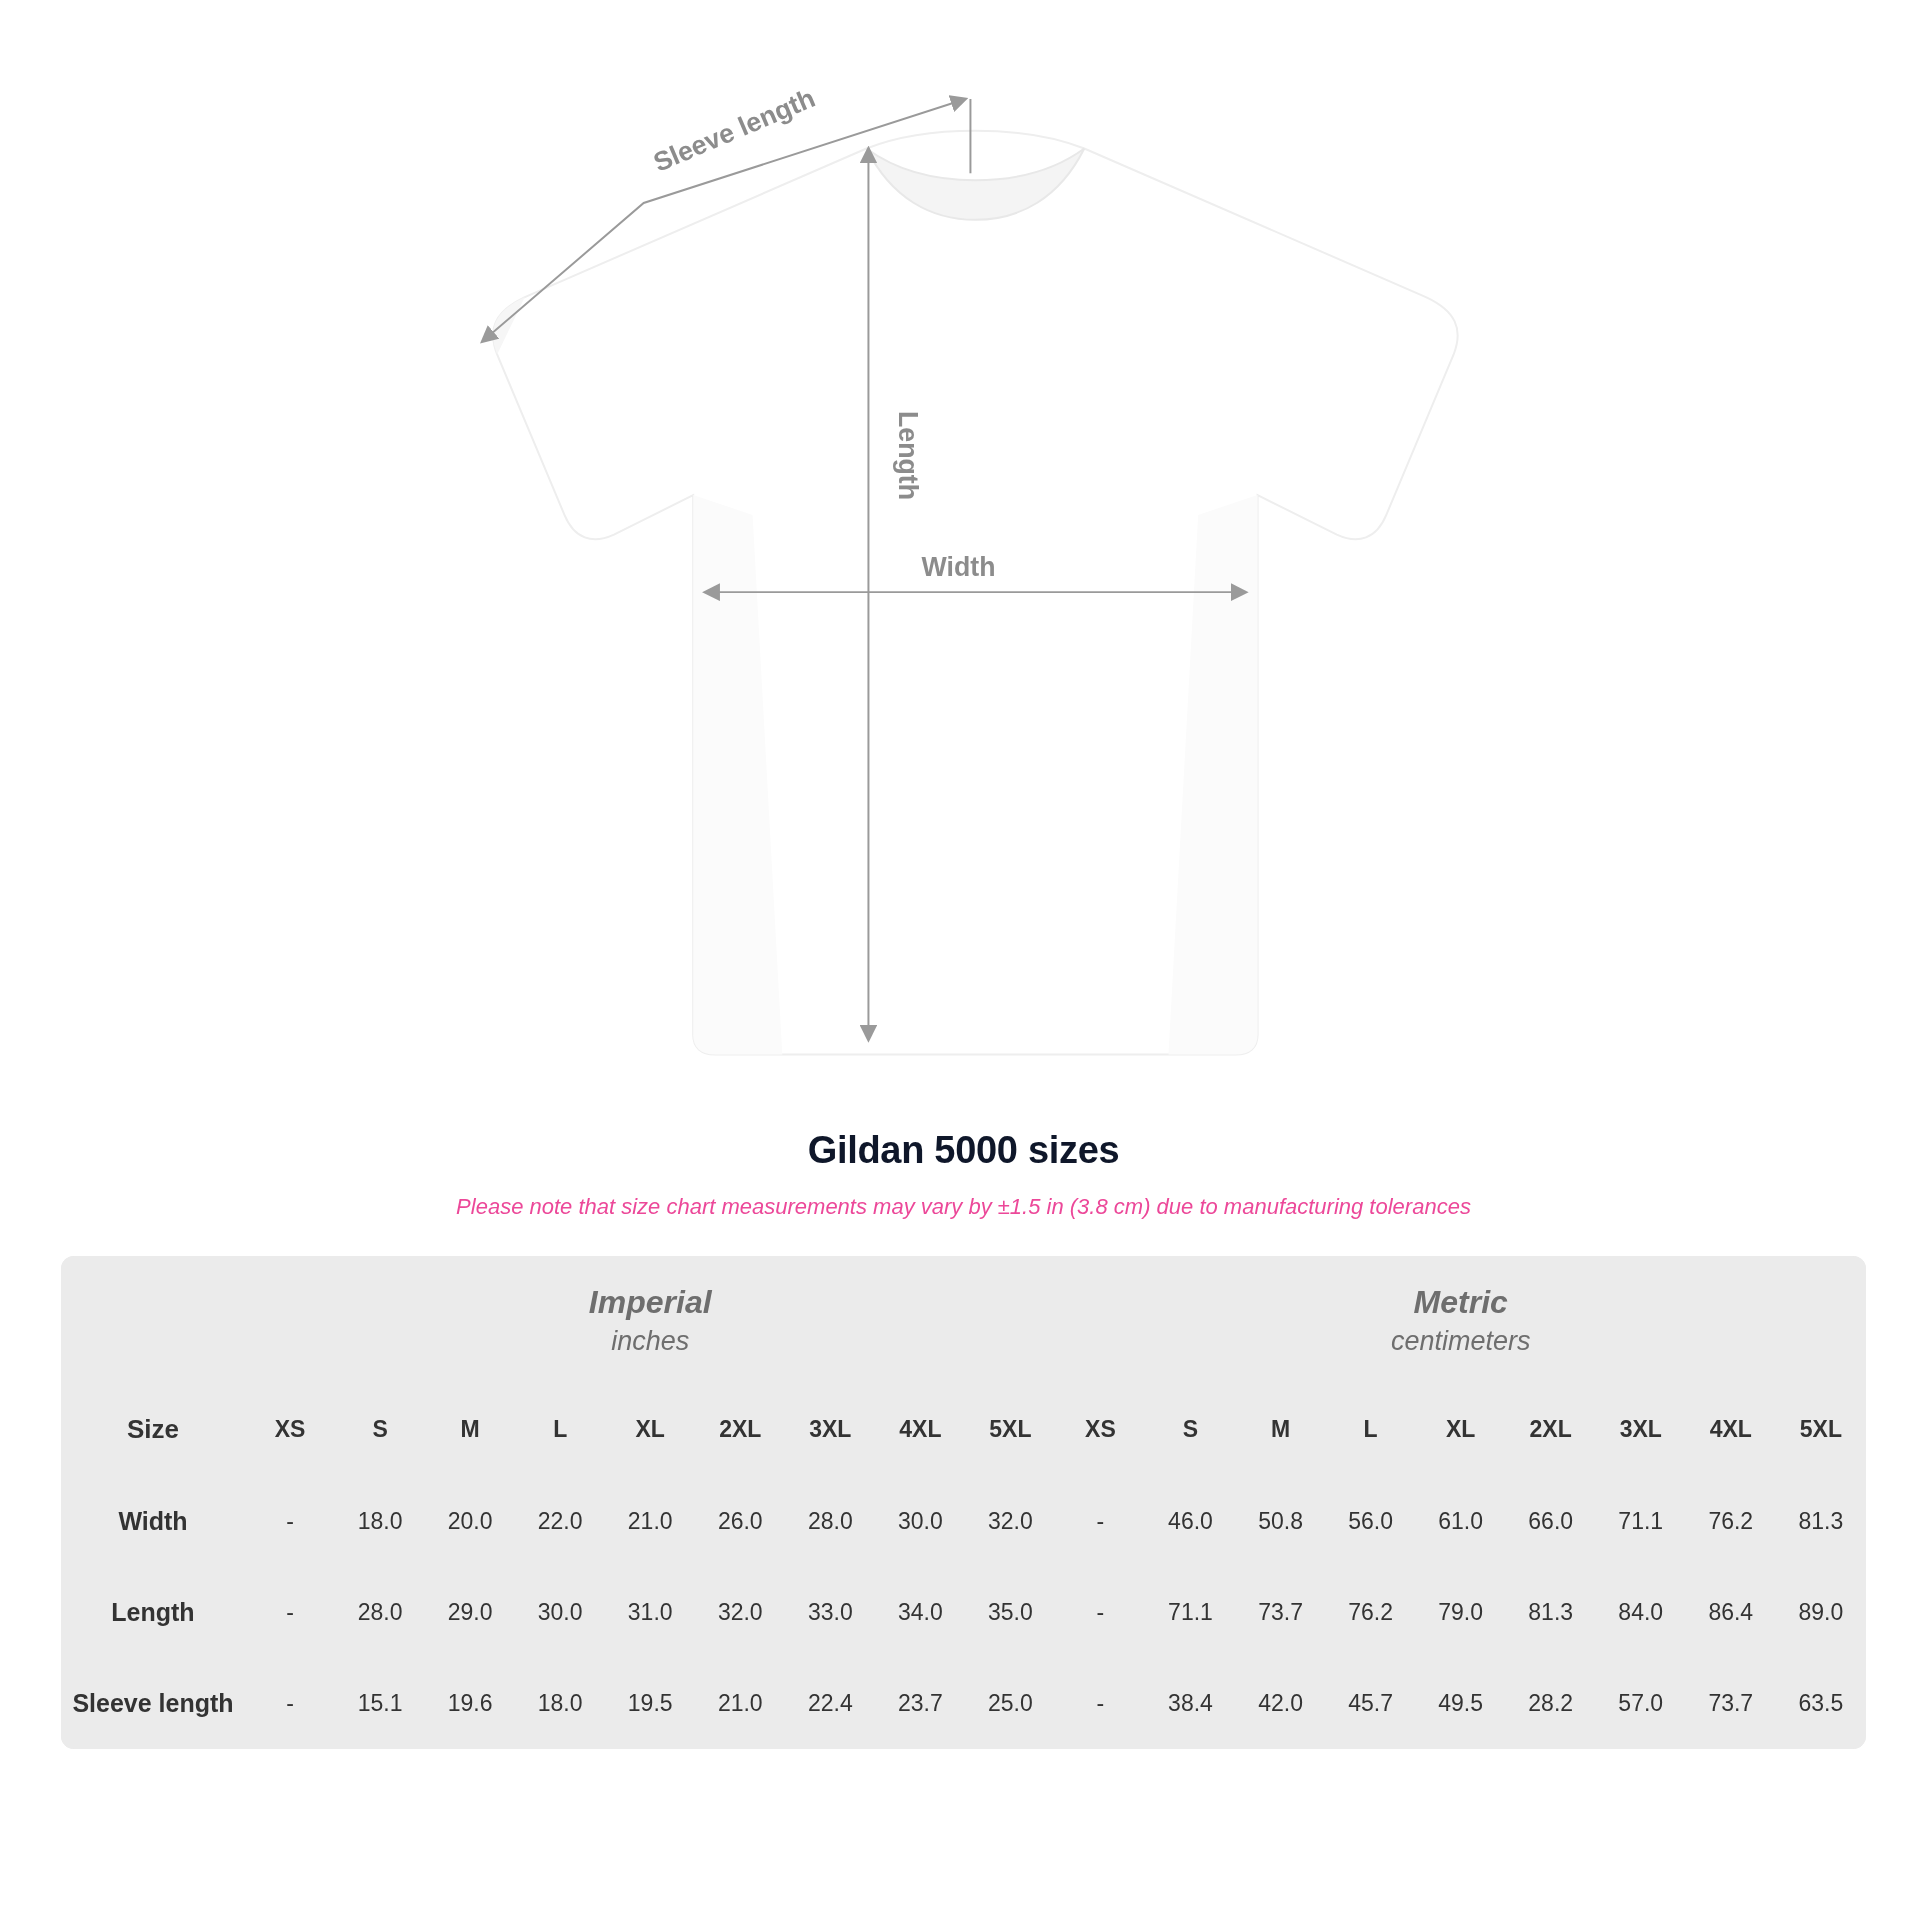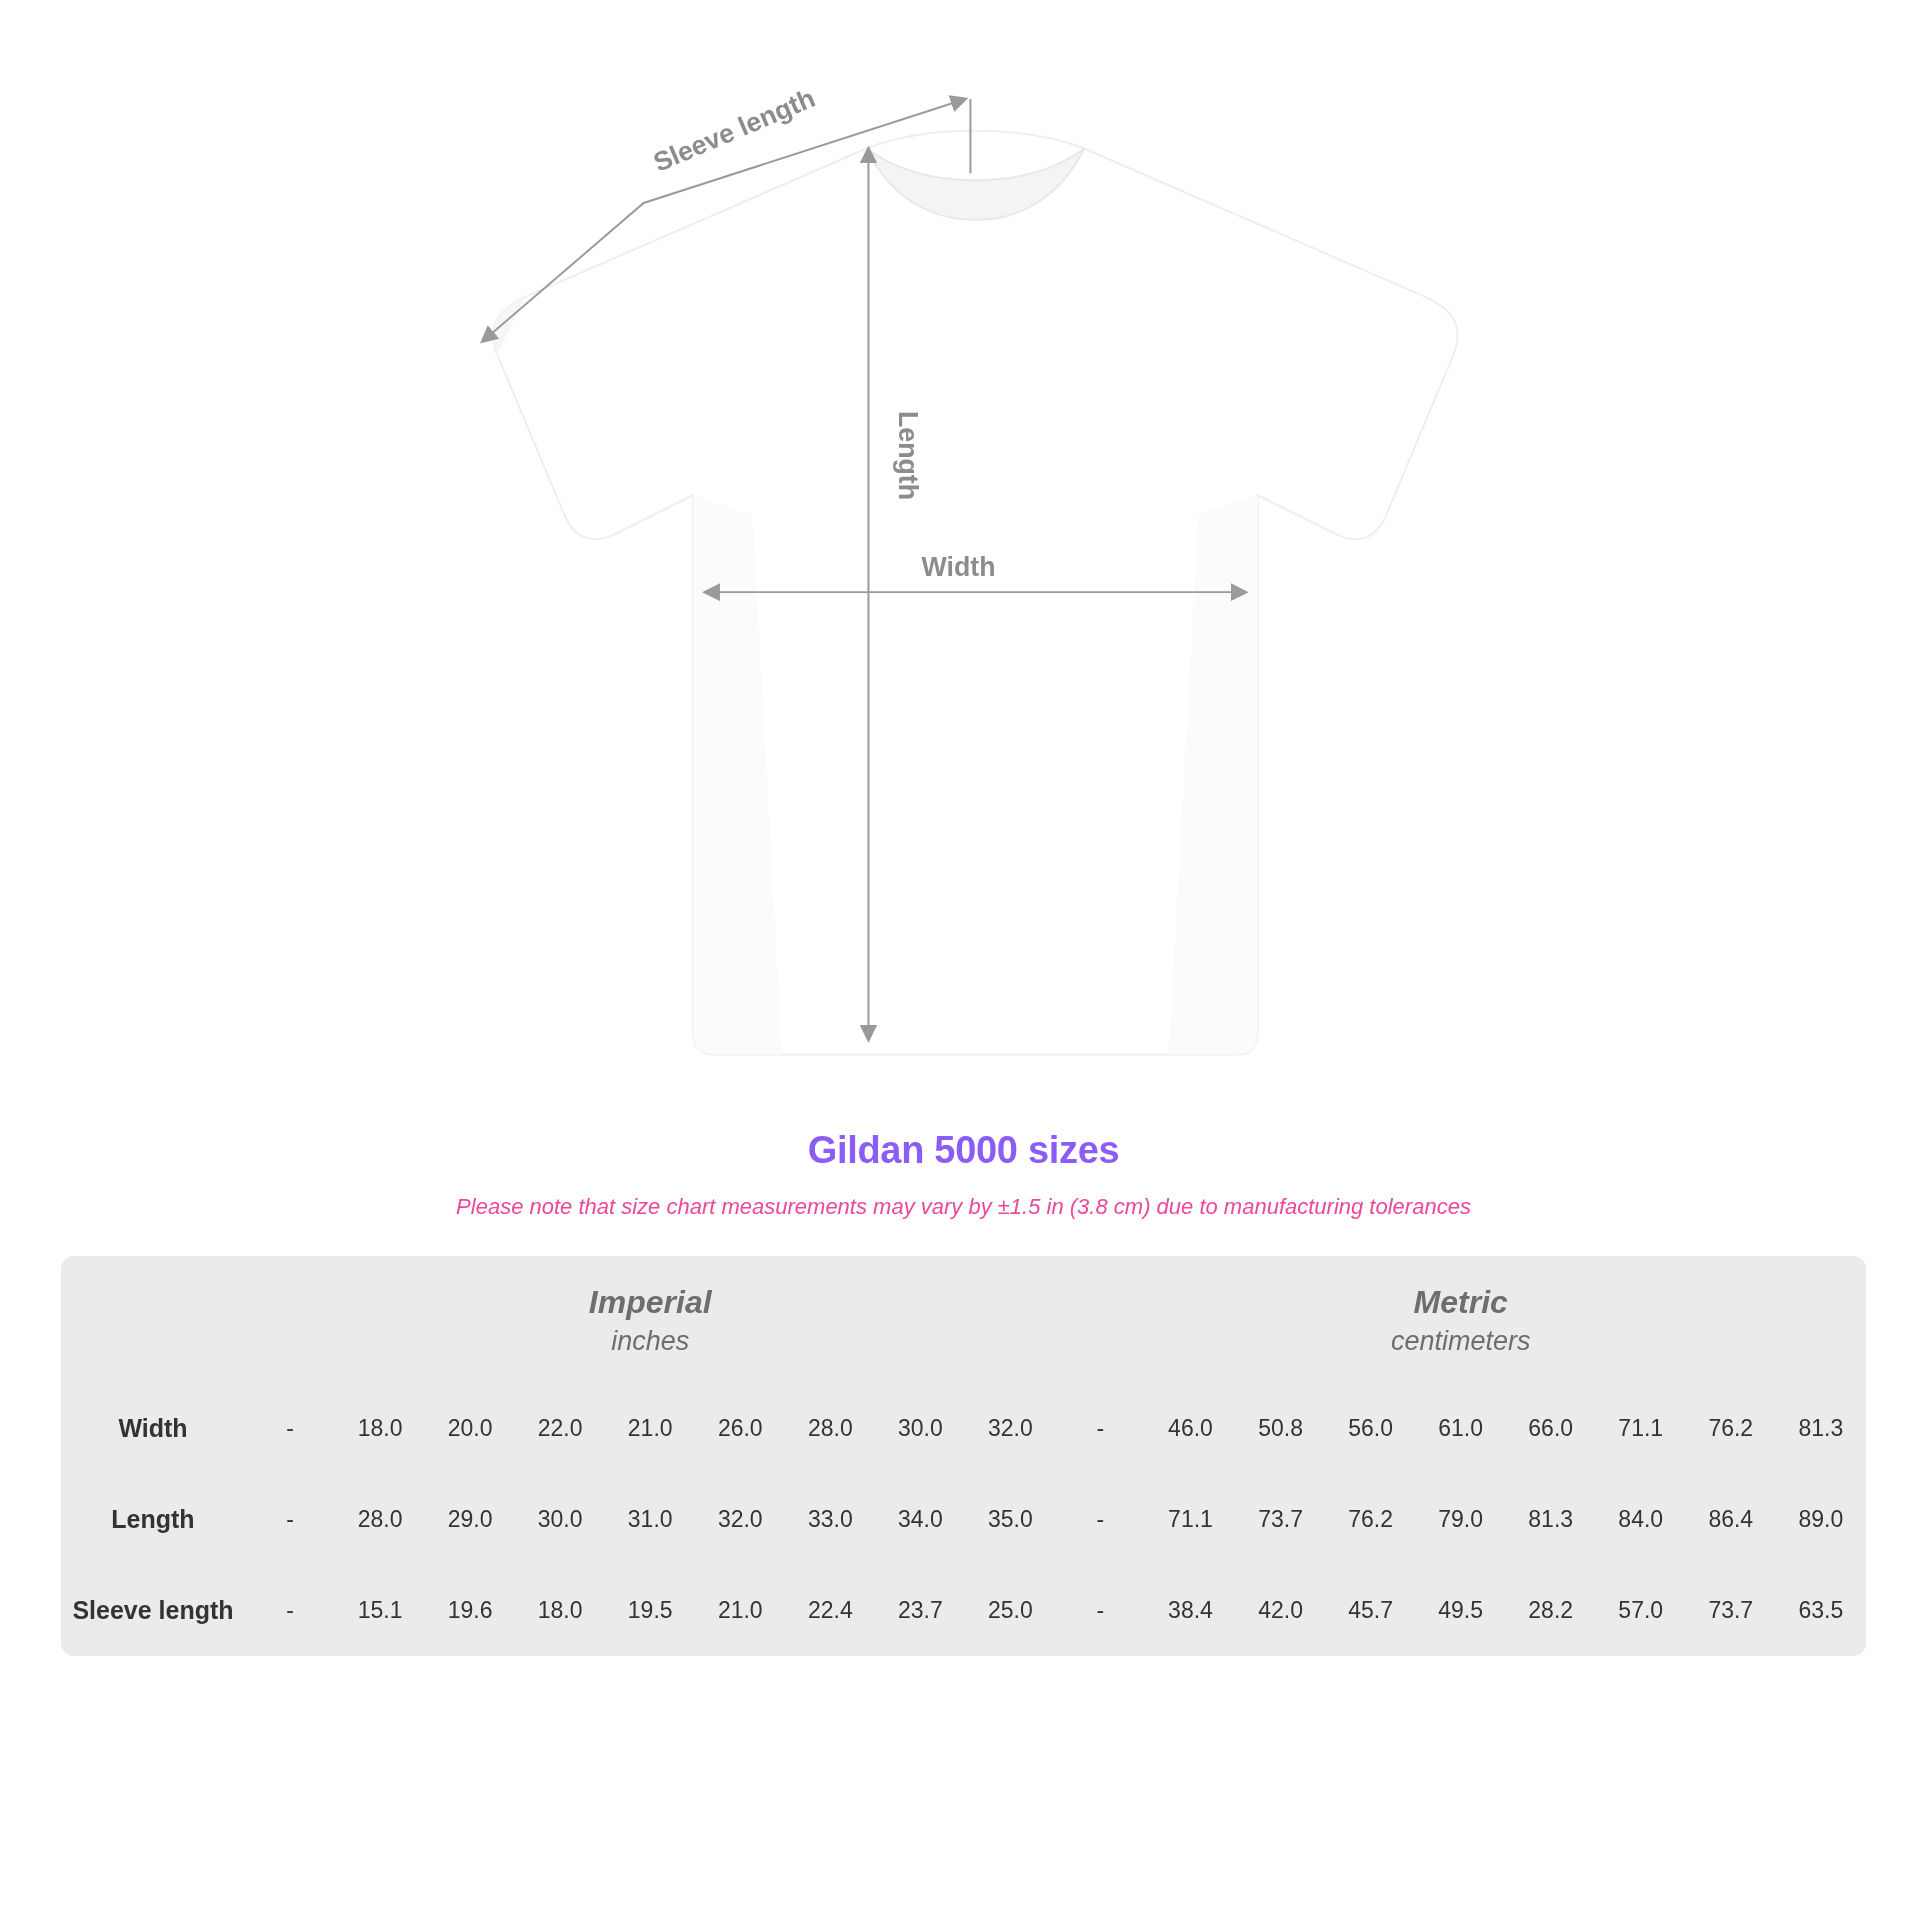--- a/index.html
+++ b/index.html
@@ -34,21 +34,21 @@
   }
 
   
   .title-block {
     text-align: center;
     margin-top: 20px;
   }
   .chart-title {
     font-size: 38px;
     font-weight: bold;
-    color: #8b5cf6;
+    color: #0f172a;
     letter-spacing: -0.3px;
   }
   .chart-note {
     margin-top: 22px;
     font-size: 22px;
     font-style: italic;
     color: #ec4899;
   }
 
   
@@ -198,20 +198,41 @@
           <td class="unit-head-cell" colspan="9">
             <div class="unit-name">Imperial</div>
             <div class="unit-sub">inches</div>
           </td>
           <td class="unit-head-cell" colspan="9">
             <div class="unit-name">Metric</div>
             <div class="unit-sub">centimeters</div>
           </td>
         </tr>
 
+        <tr class="header-row">
+          <td class="first-col">Size</td>
+          <td>XS</td>
+          <td>S</td>
+          <td>M</td>
+          <td>L</td>
+          <td>XL</td>
+          <td>2XL</td>
+          <td>3XL</td>
+          <td>4XL</td>
+          <td>5XL</td>
+          <td>XS</td>
+          <td>S</td>
+          <td>M</td>
+          <td>L</td>
+          <td>XL</td>
+          <td>2XL</td>
+          <td>3XL</td>
+          <td>4XL</td>
+          <td>5XL</td>
+        </tr>
 
         <tr class="data-row">
           <td class="first-col">Width</td>
           <td>-</td>
           <td>18.0</td>
           <td>20.0</td>
           <td>22.0</td>
           <td>21.0</td>
           <td>26.0</td>
           <td>28.0</td>

